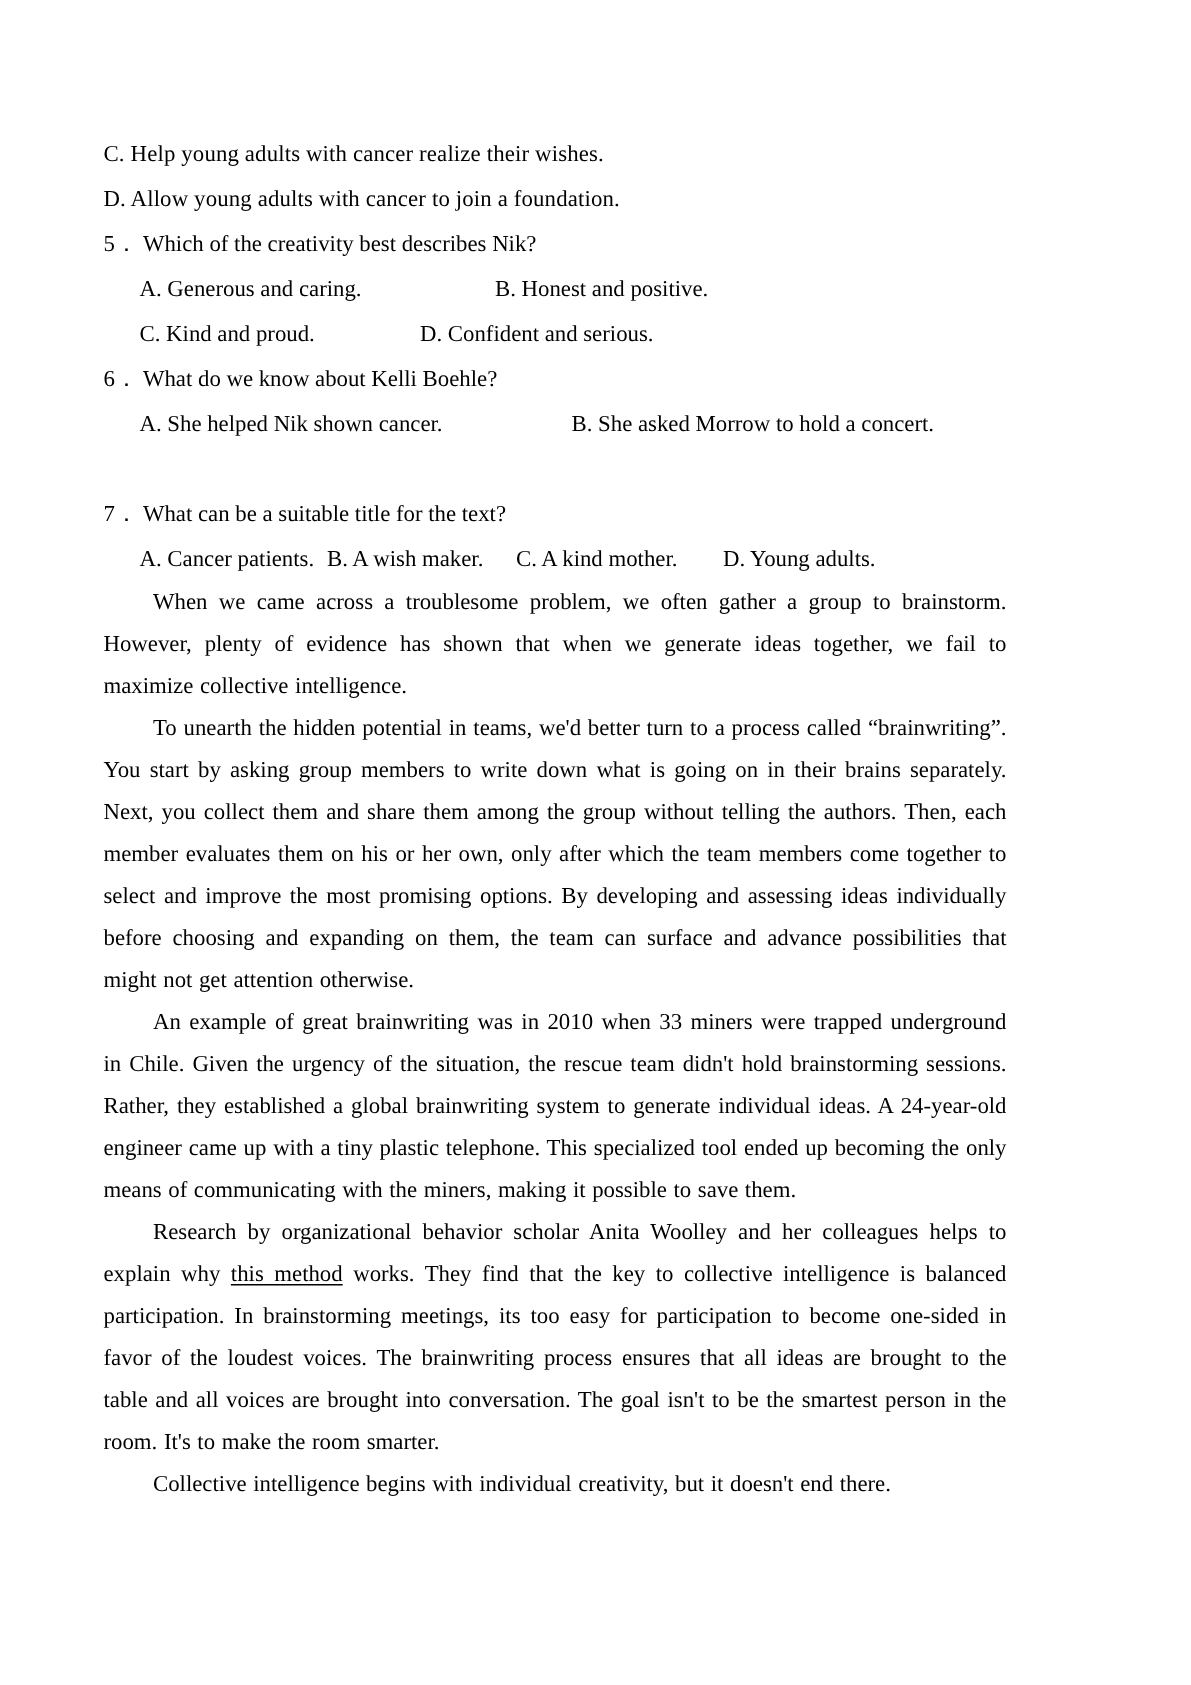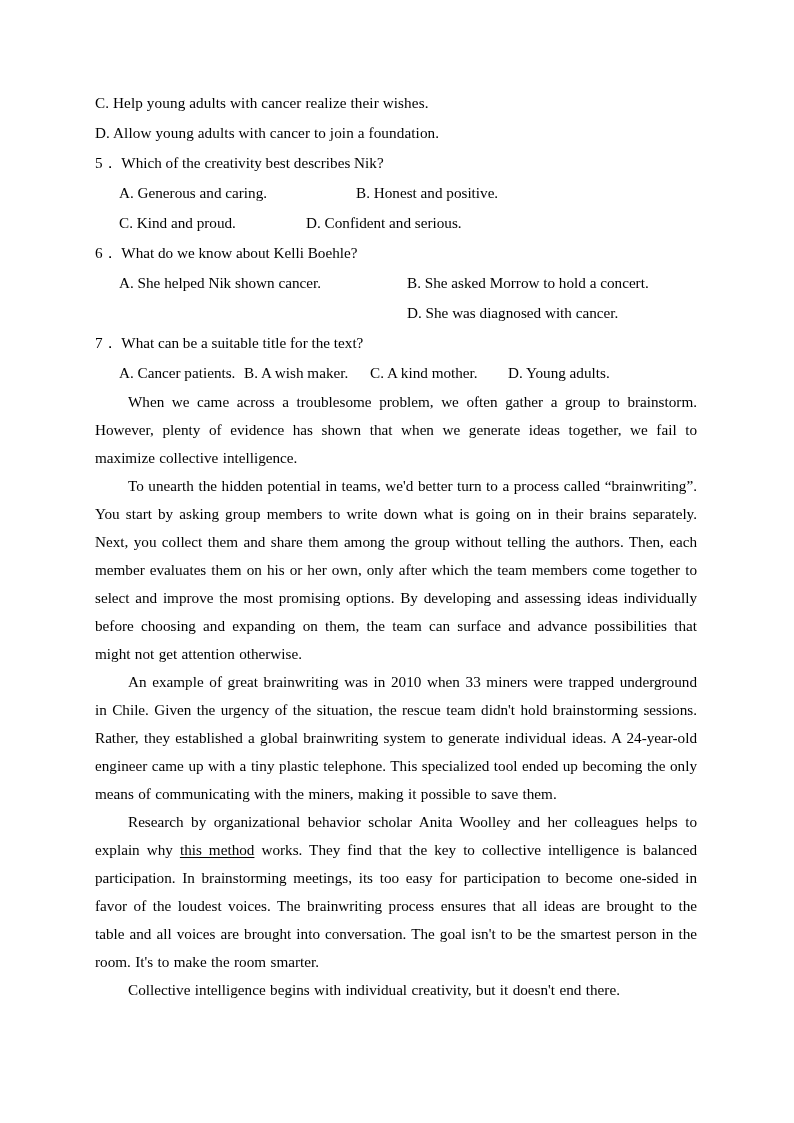--- a/index.html
+++ b/index.html
@@ -13,21 +13,21 @@
     height: 1123px;
     font-family: "Liberation Serif", "DejaVu Serif", serif;
     color: #000000;
     -webkit-font-smoothing: antialiased;
   }
   .page {
     position: relative;
     width: 794px;
     height: 1123px;
     box-sizing: border-box;
-    padding: 88px 97px 0 95px;
+    padding: 88px 97px 0 69px;
     background: #ffffff;
     overflow: hidden;
   }
   .content {
     width: 602px;
   }
 
   
   .mcq-line {
     font-size: 15.2px;
@@ -128,24 +128,20 @@
       <span class="opt" style="left:0px;">
         <span>A.</span>
         <span>She helped Nik shown  cancer.</span>
       </span>
       <span class="opt" style="left:288px;">
         <span>B.</span>
         <span>She asked Morrow  to hold  a concert.</span>
       </span>
     </div>
     <div class="opt-row">
-      <span class="opt" style="left:288px;">
-        <span>D.</span>
-        <span>She was diagnosed  with  cancer.</span>
-      </span>
     </div>
 
     <div class="stem">
       <span class="num">7．</span>
       <span>What can be a suitable  title  for the text?</span>
     </div>
     <div class="opt-row">
       <span class="opt" style="left:0px;">
         <span>A.</span>
         <span>Cancer patients.</span>

